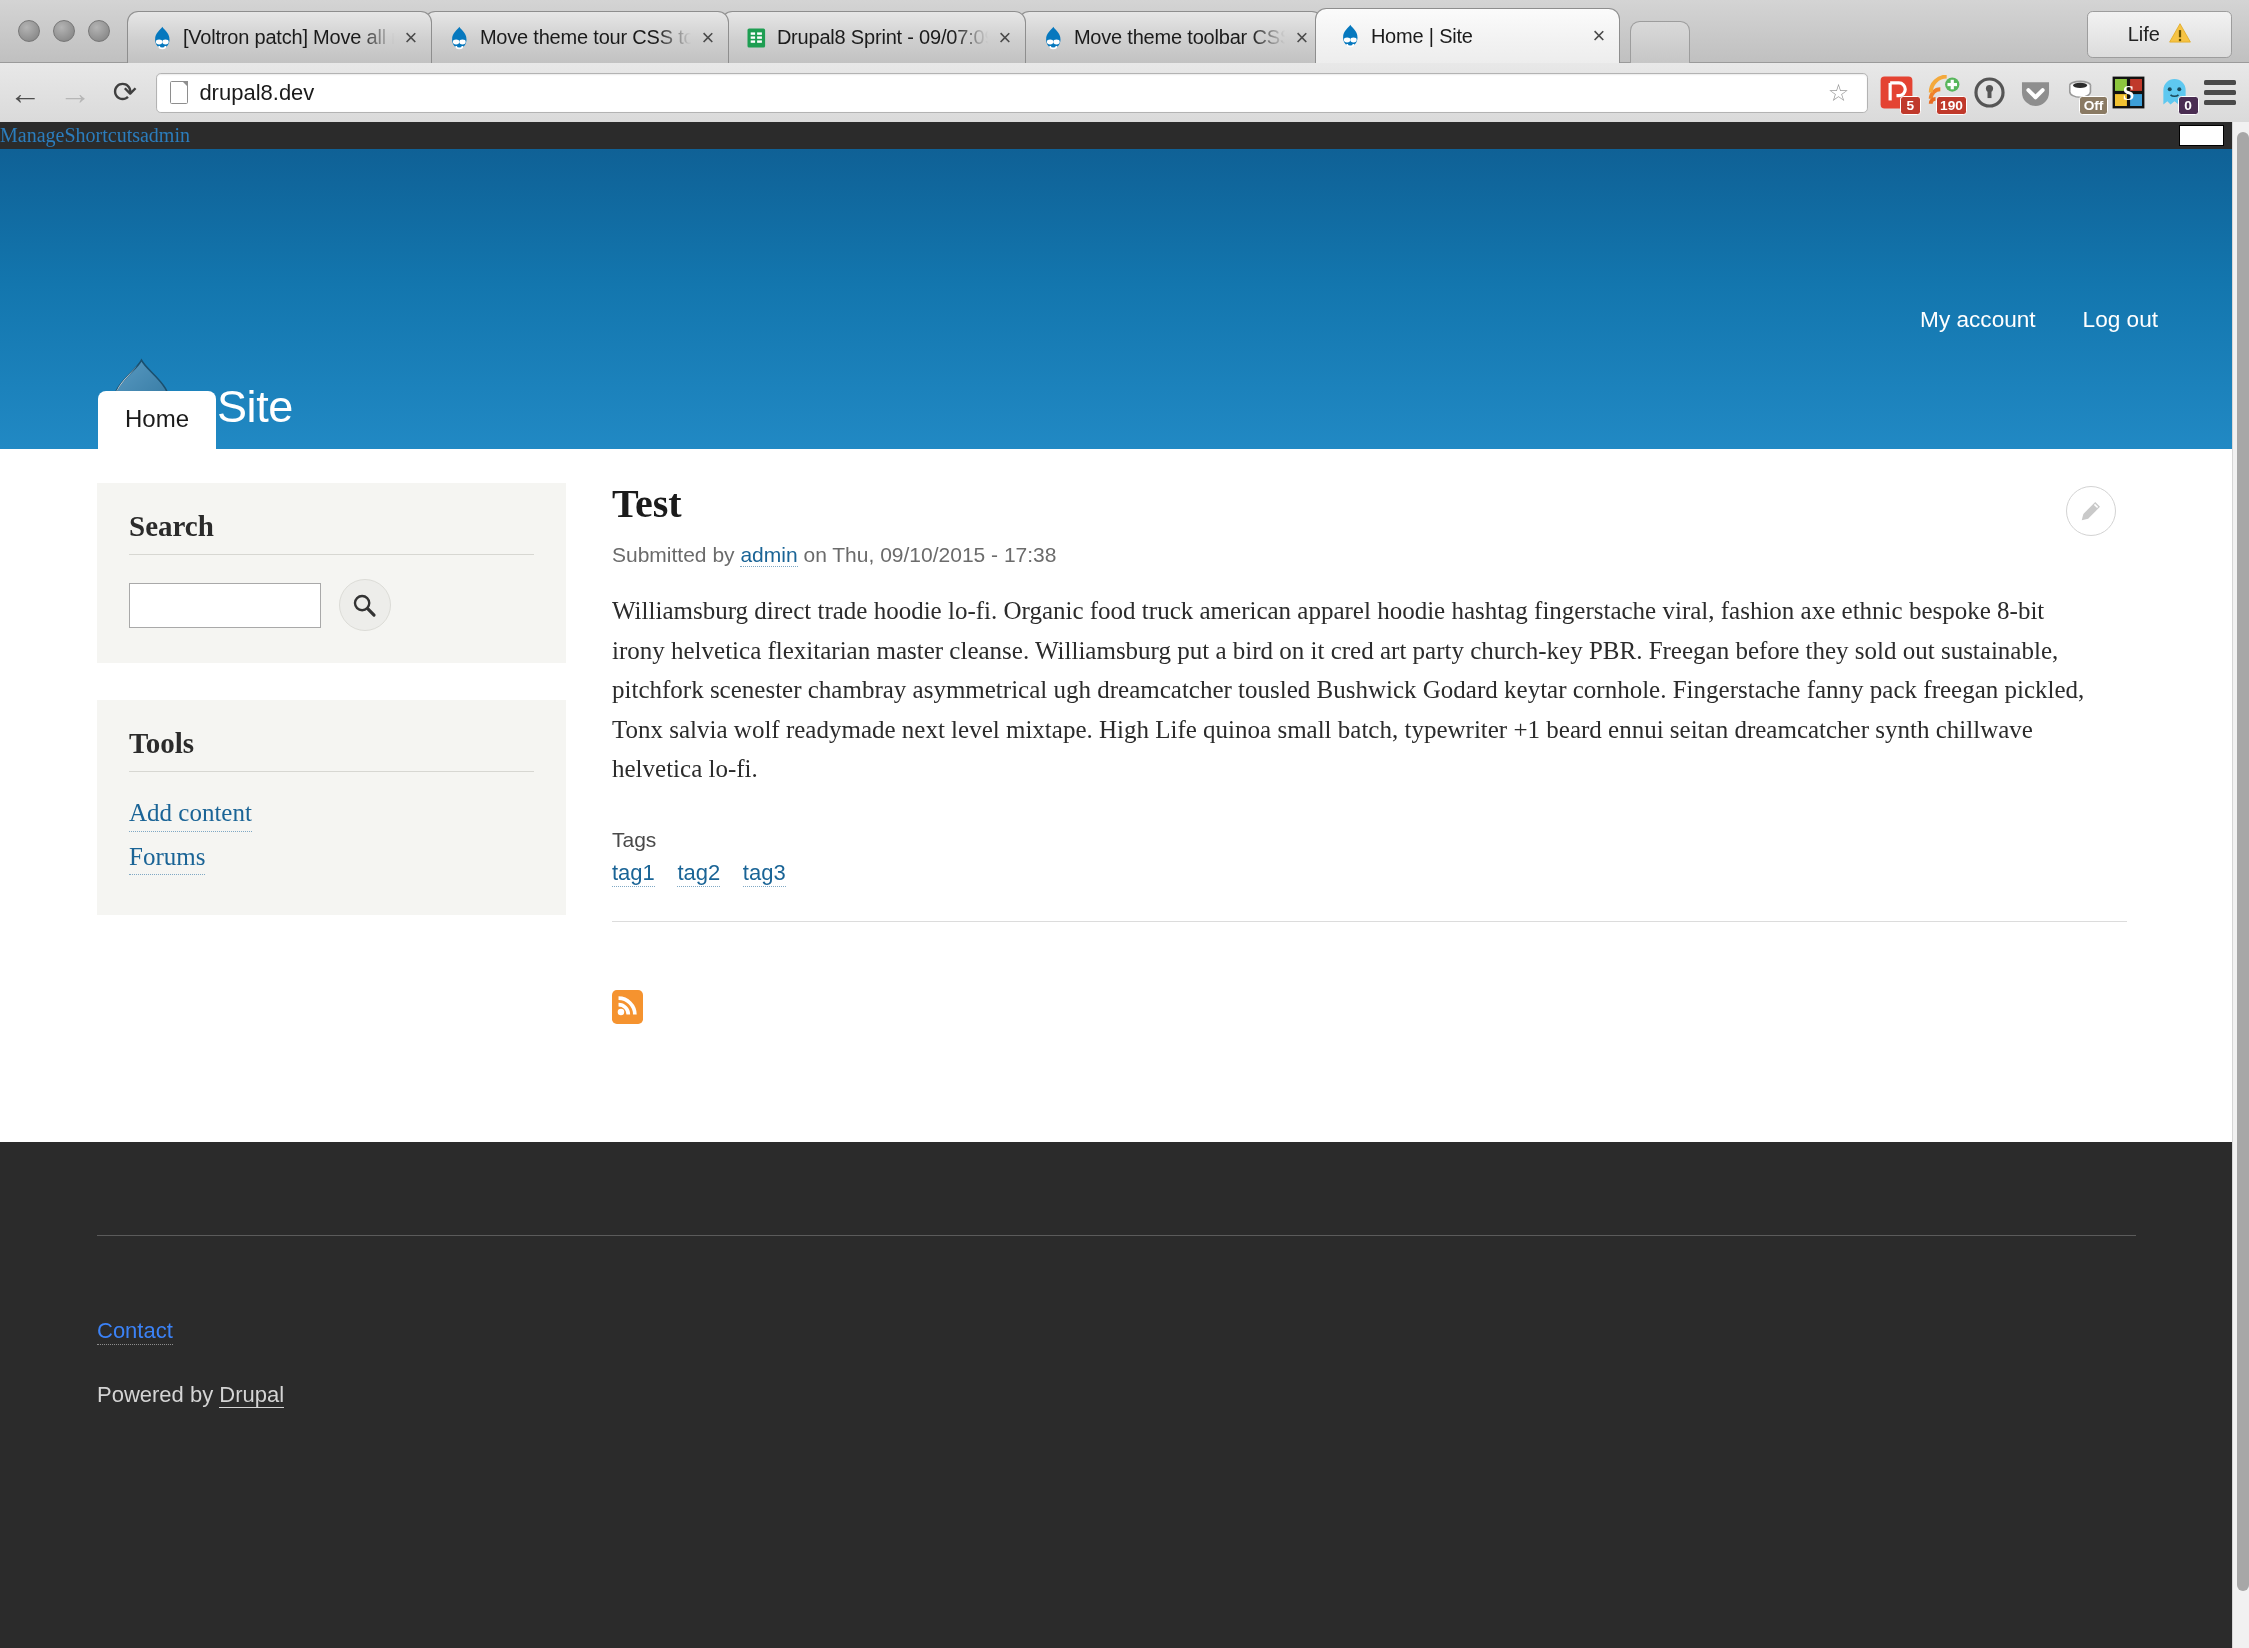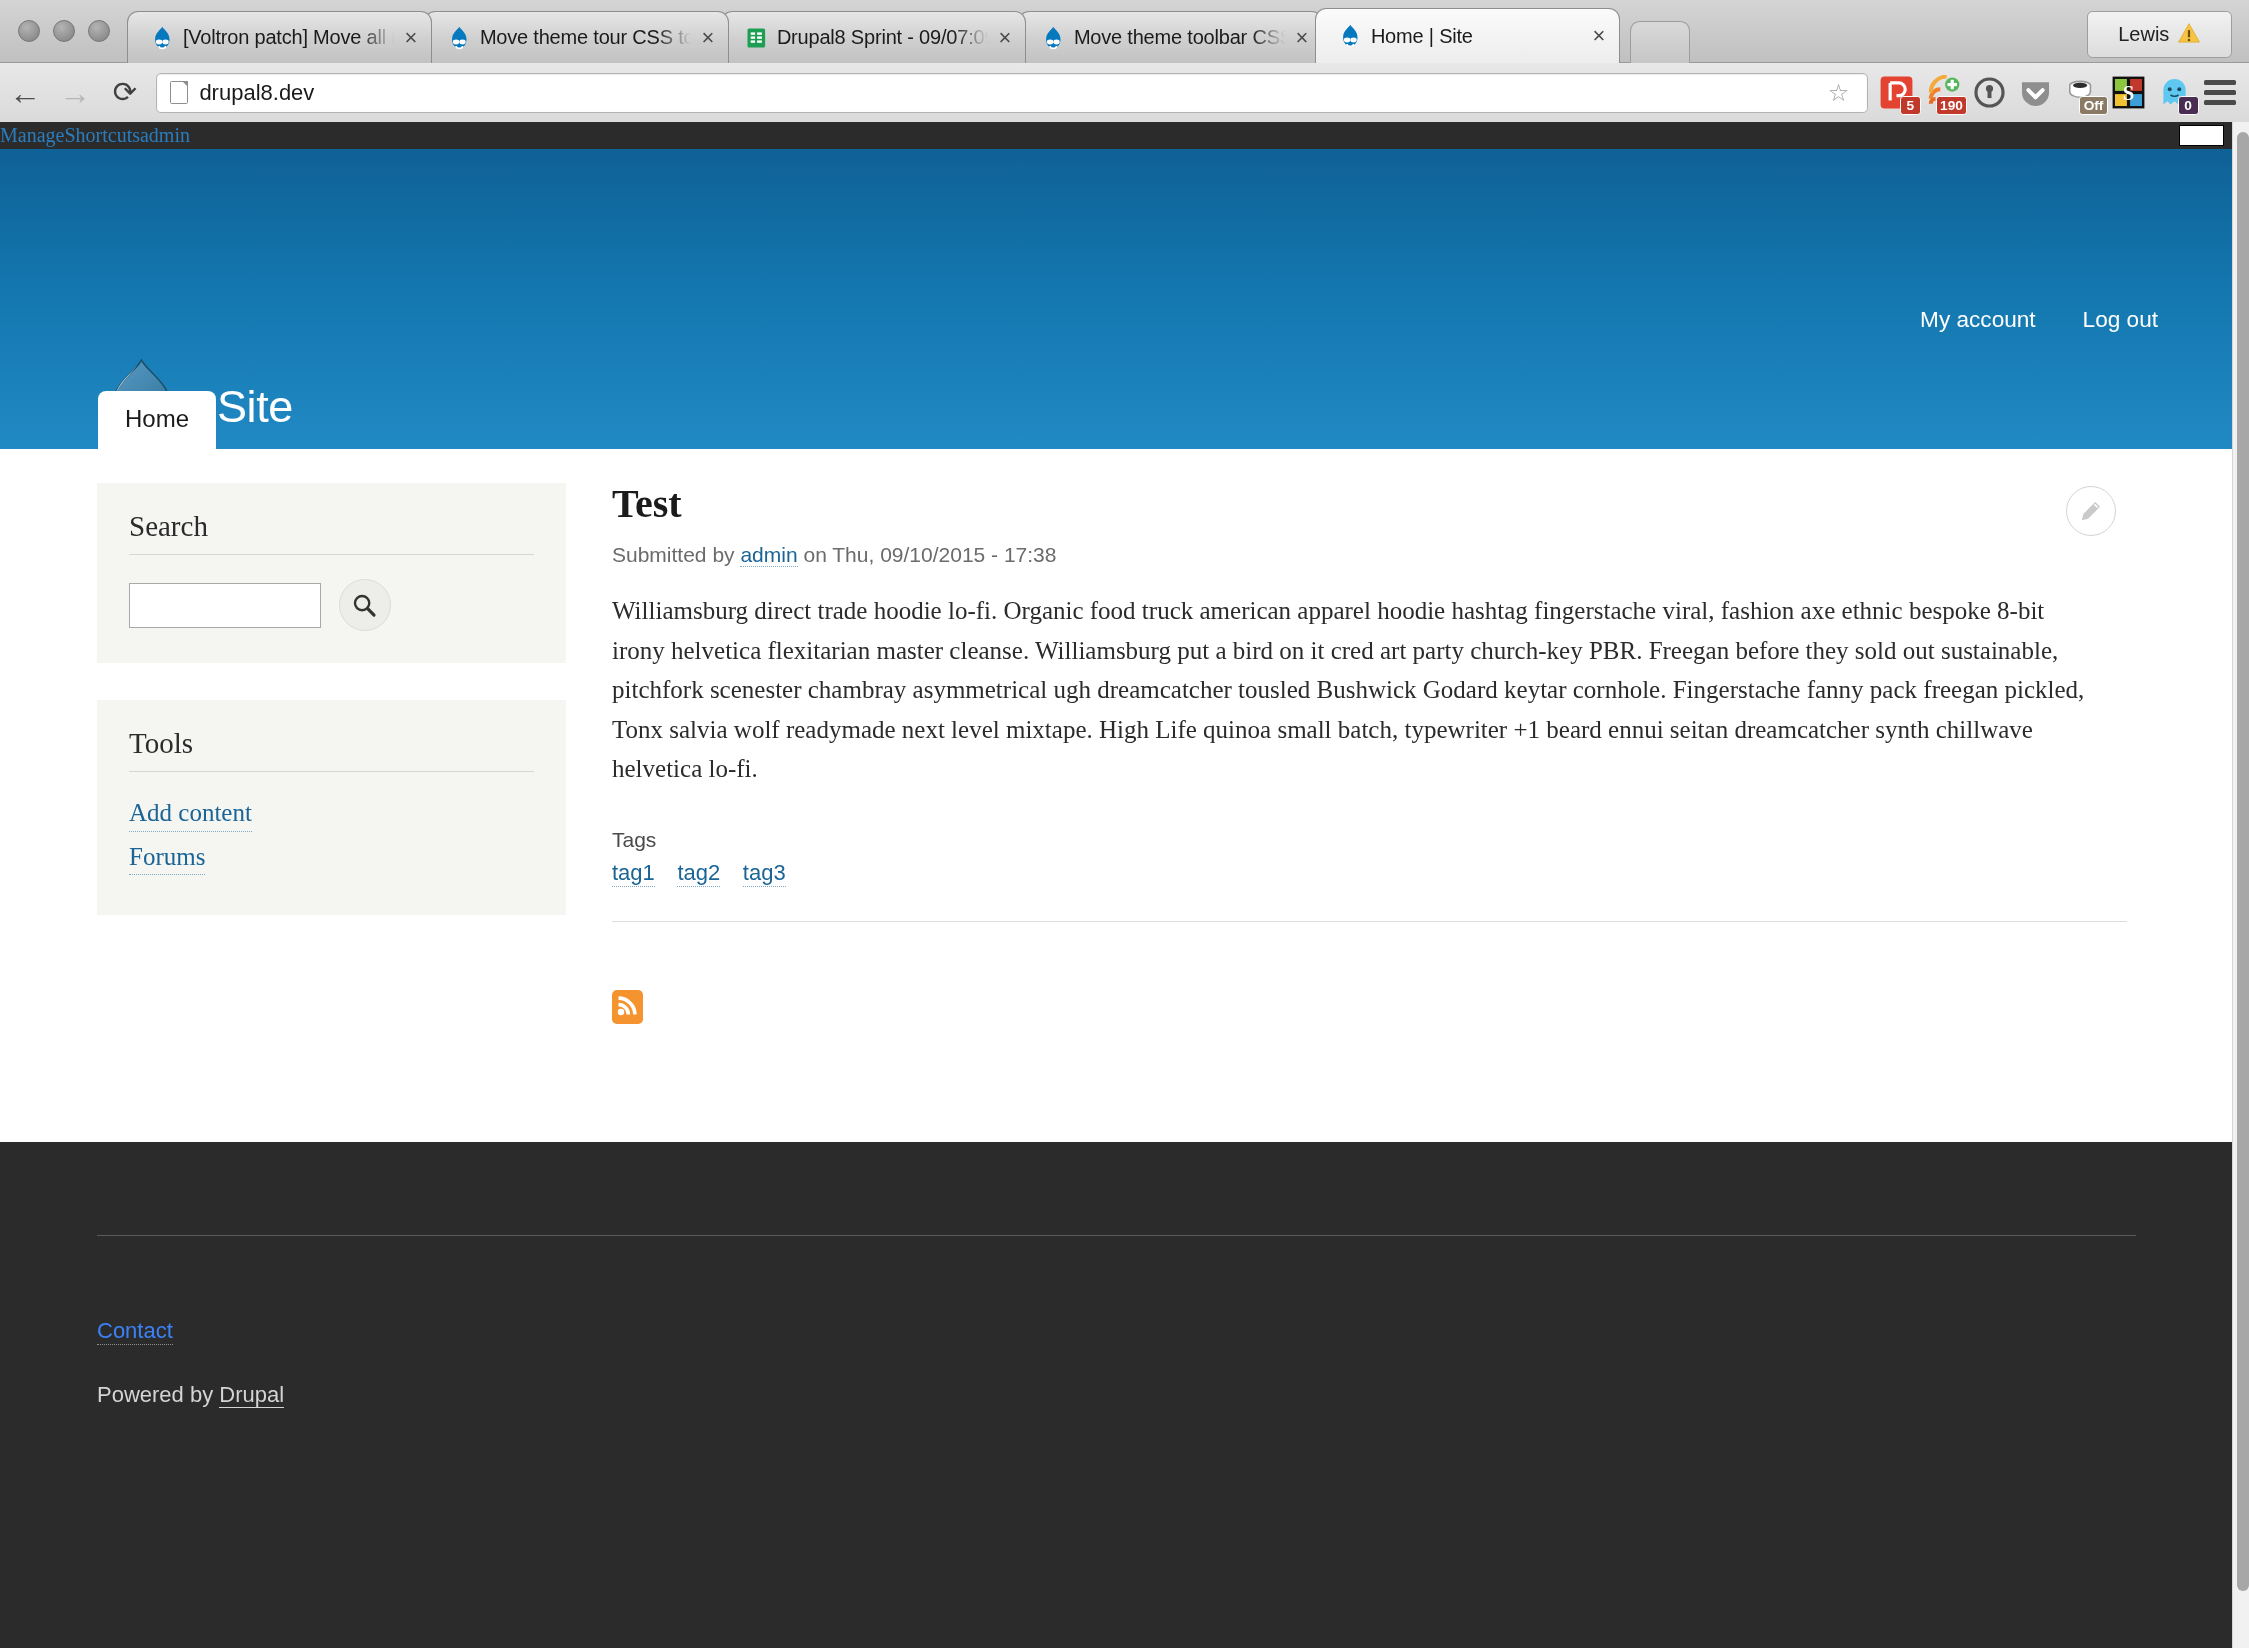--- a/index.html
+++ b/index.html
@@ -174,21 +174,21 @@
 
   
   #page-body { position: relative; width: 2232px; background: #ffffff; height: 693px; }
 
   #sidebar { position: absolute; left: 97px; top: 34px; width: 469px; }
   .block {
     background: #f5f5f2; padding: 27px 32px 32px 32px; margin-bottom: 37px;
   }
   .block-title {
     font-family: "Liberation Serif", serif; font-size: 29px; color: #2b2b2b;
-    margin: 0 0 11.3px 0; font-weight: normal;
+    margin: 0 0 11.3px 0; font-weight: bold;
   }
   .block-rule { height: 0.8px; background: #d7d7d2; margin-bottom: 24px; }
 
   #search-row { display: flex; align-items: center; gap: 17.7px; }
   #search-input {
     width: 192px; height: 45px; background: #ffffff;
     border: 0.8px solid #a9a9a9; font-size: 19.3px; padding: 0 8px;
     font-family: "Liberation Sans", sans-serif; color: #222;
   }
   #search-submit {
@@ -346,21 +346,21 @@
             </svg>
         </span>
         <span class="tab-title">Home | Site</span>
         <span class="tab-close">×</span>
       </div>
 
       <div id="new-tab-button"></div>
     </div>
 
     <div id="profile-button">
-      <span id="profile-name">Lewis</span>
+      <span id="profile-name">Life</span>
       <span>
         <svg width="24" height="22.6" viewBox="0 0 30 28">
             <path d="M15 2l13 23H2z" fill="#f6c344" stroke="#e0a81f" stroke-width="1"></path>
             <rect x="13.6" y="10" width="2.8" height="9" fill="#6b5200"></rect>
             <rect x="13.6" y="21" width="2.8" height="2.8" fill="#6b5200"></rect>
           </svg>
       </span>
     </div>
   </div>
 

